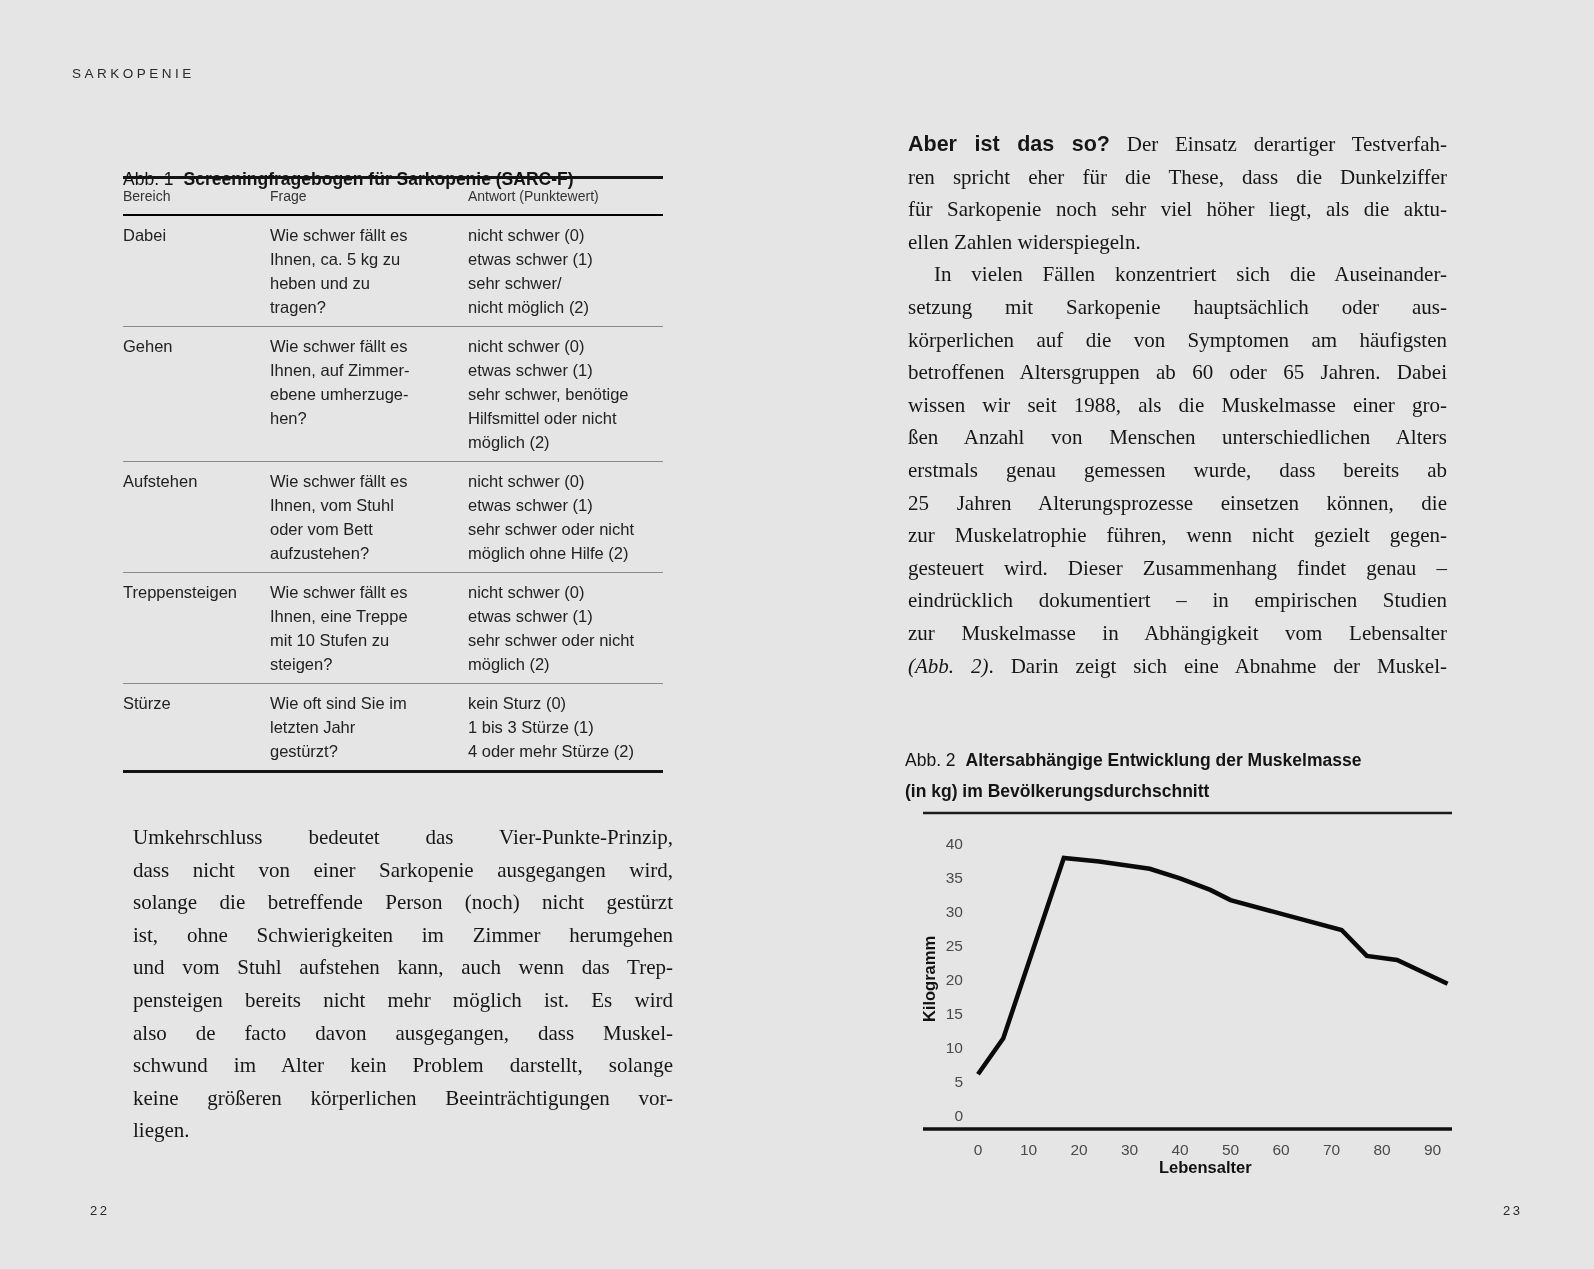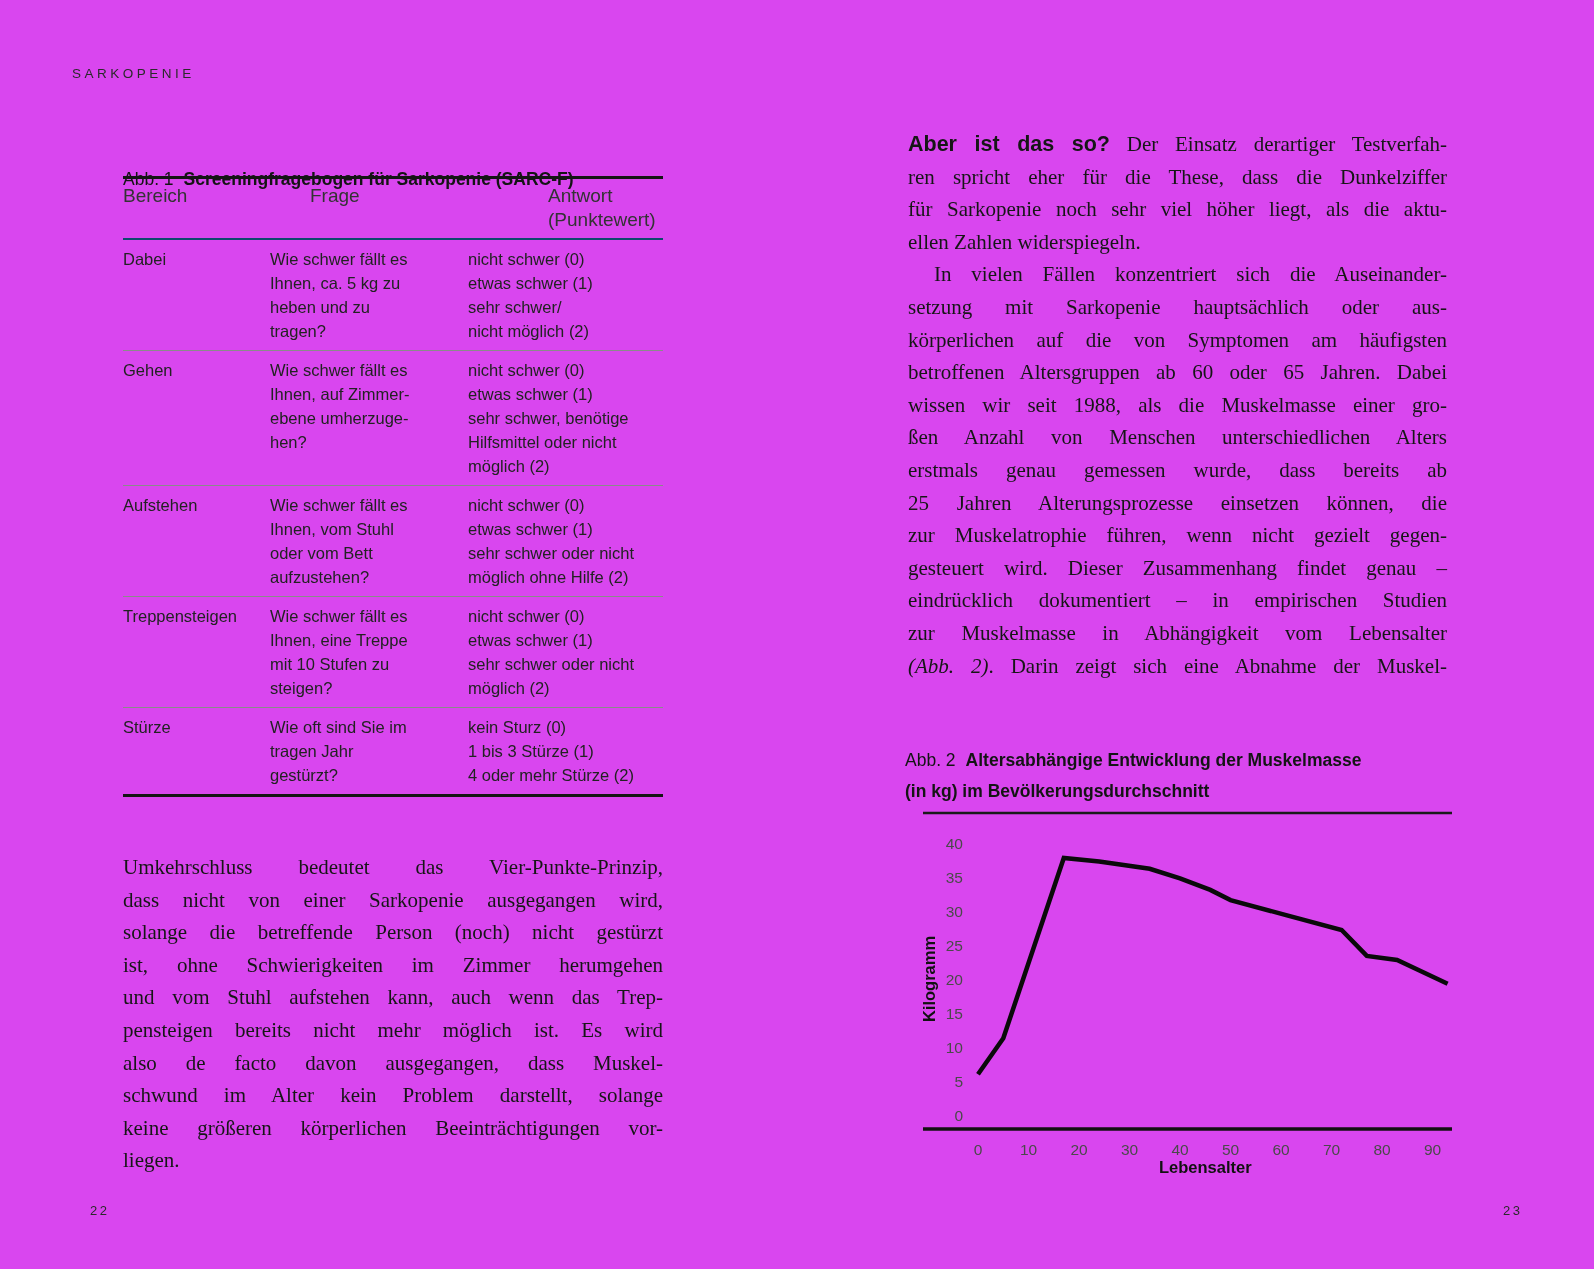--- a/index.html
+++ b/index.html
@@ -1,42 +1,42 @@
 <!DOCTYPE html>
 <html><head>
 <meta charset="utf-8">
 <style>
   html,body{margin:0;padding:0;}
-  #page{position:relative;width:1594px;height:1269px;background:#d946ef;color:#191919;overflow:hidden;}
+  #page{position:relative;width:1594px;height:1269px;background:#e5e5e5;color:#191919;overflow:hidden;}
 
   #running-head{position:absolute;left:72px;top:66px;font-family:"Liberation Sans",sans-serif;
     font-size:13.5px;letter-spacing:3.5px;color:#2a2a2a;}
 
   .figcaption{position:absolute;font-family:"Liberation Sans",sans-serif;font-size:17.5px;
     line-height:31px;color:#141414;}
   .figcaption .cap-label{font-weight:400;margin-right:10px;}
   .figcaption .cap-title{font-weight:700;}
   #fig1-caption{left:123px;top:164px;width:545px;}
   #fig2-caption{left:905px;top:745px;width:545px;}
 
   
   #sarc-table{position:absolute;left:123px;top:176px;width:540px;
     border-top:3px solid #141414;border-bottom:3px solid #141414;
     font-family:"Liberation Sans",sans-serif;font-size:16.5px;line-height:24px;color:#222;}
-  #t-head{display:flex;padding:5px 0 6px 0;border-bottom:2px solid #0c4a6e;font-size:19px;color:#333;gap:40px;}
+  #t-head{display:flex;padding:5px 0 6px 0;border-bottom:2px solid #000000;font-size:14px;color:#333;}
   .t-row{display:flex;padding:7px 0;}
   .t-row + .t-row{border-top:1px solid #8a8a8a;}
   .c1{width:147px;flex:none;}
   .c2{width:198px;flex:none;}
   .c3{flex:1;}
 
   
   .para{position:absolute;width:540px;font-family:"Liberation Serif",serif;
     font-size:21px;line-height:32.6px;color:#161616;}
-  #left-para{left:123px;top:821px;margin-top:30px;}
+  #left-para{left:133px;top:821px;}
   #right-body{left:908px;top:128px;width:539px;}
   .bodyline{text-align:justify;text-align-last:justify;white-space:normal;}
   .bodyline.lastline{text-align-last:left;}
   .bodyline.indented{padding-left:26px;}
   .seg-lead{font-family:"Liberation Sans",sans-serif;font-weight:700;font-size:21.5px;}
   .seg-italic{font-style:italic;}
 
   
   #fig2-svg{position:absolute;left:900px;top:798px;}
   #fig2-svg text.tick{font-family:"Liberation Sans",sans-serif;font-size:15.5px;fill:#4a4a4a;}
@@ -133,21 +133,21 @@
             <div>sehr schwer oder nicht</div>
             <div>möglich (2)</div>
           </div>
         </div>
         <div class="t-row">
           <div class="c1">
             <div>Stürze</div>
           </div>
           <div class="c2">
             <div>Wie oft sind Sie im</div>
-            <div>tragen Jahr</div>
+            <div>letzten Jahr</div>
             <div>gestürzt?</div>
           </div>
           <div class="c3">
             <div>kein Sturz (0)</div>
             <div>1 bis 3 Stürze (1)</div>
             <div>4 oder mehr Stürze (2)</div>
           </div>
         </div>
       </div>
   </div>

